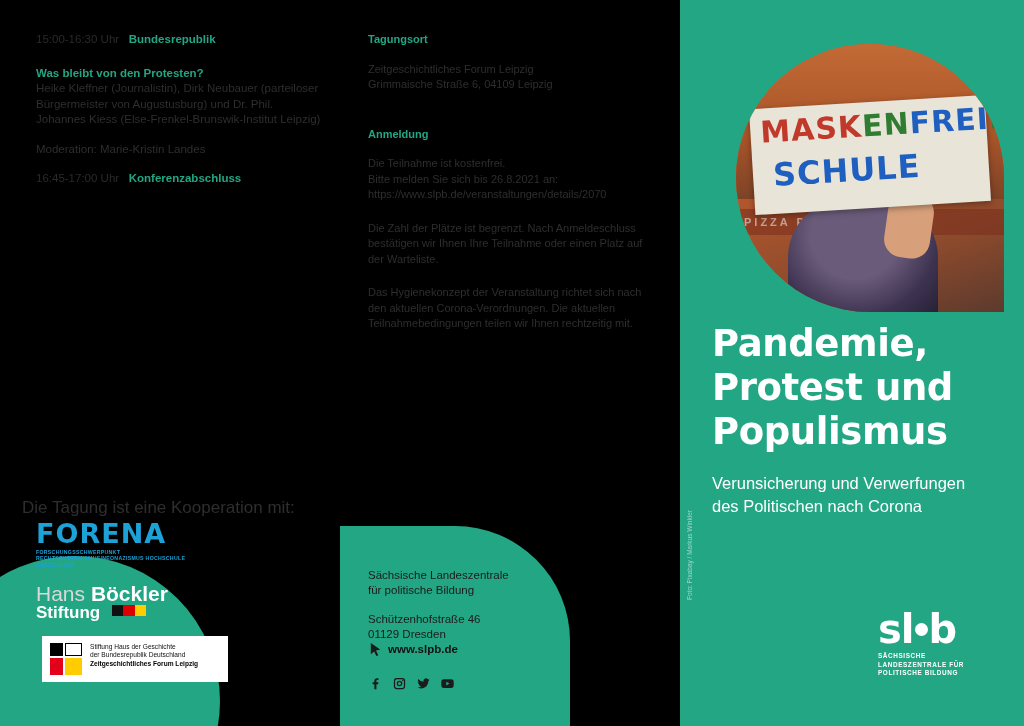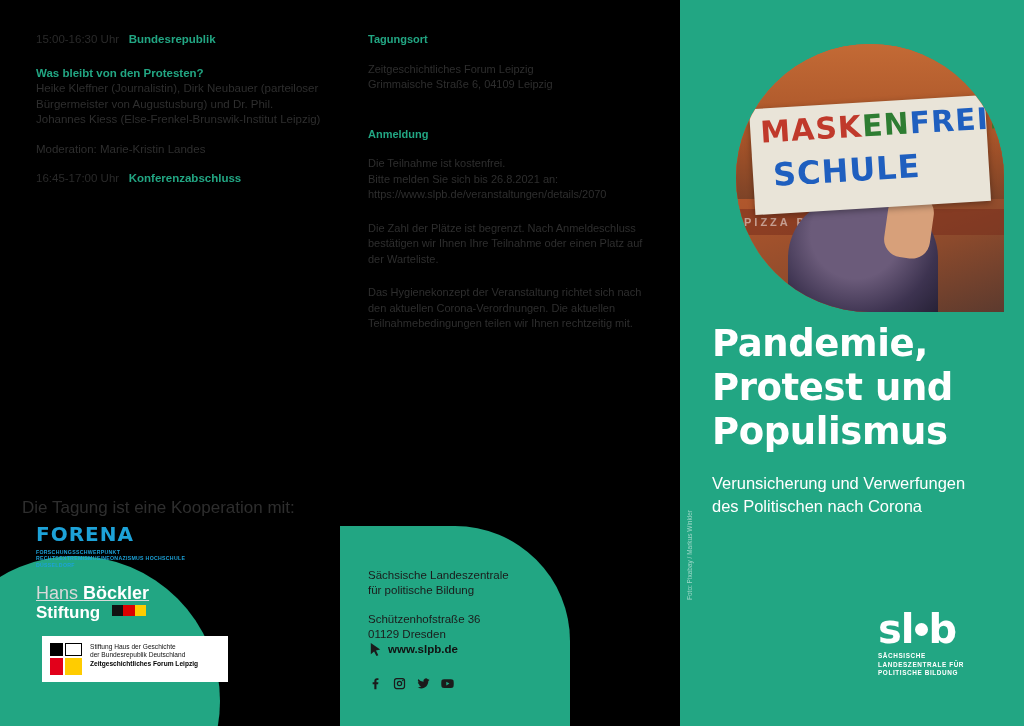--- a/index.html
+++ b/index.html
@@ -92,41 +92,41 @@
   .logo-forena {
     position: absolute;
     left: 36px;
     top: 520px;
     width: 150px;
     color: #1da2d8;
   }
   .forena-word {
     font-family: "DejaVu Sans", sans-serif;
     font-weight: bold;
-    font-size: 20px;
+    font-size: 27px;
     letter-spacing: 1px;
     line-height: 28px;
     color: #1da2d8;
   }
   .forena-sub {
     font-size: 5.2px;
     line-height: 6.4px;
     letter-spacing: .3px;
     font-weight: bold;
     color: #1da2d8;
     margin-top: 1px;
   }
   .logo-hbs {
     position: absolute;
     left: 36px;
     top: 584px;
     width: 200px;
     color: #d9d9d9;
   }
-  .hbs-line1 { font-size: 18px; line-height: 19px; text-decoration: underline; }
+  .hbs-line1 { font-size: 21px; line-height: 19px; }
   .hbs-line1 b { color: #ffffff; }
   .hbs-line2 { font-size: 17px; line-height: 19px; font-weight: bold; color: #ffffff; display:inline-block; }
   .flag {
     display: inline-block;
     width: 34px; height: 11px;
     vertical-align: 2px;
     margin-left: 7px;
     background: linear-gradient(to right, #111 0 33.3%, #d00 33.3% 66.6%, #fc0 66.6% 100%);
   }
   .logo-zfl {
@@ -410,21 +410,21 @@
     <div>https://www.slpb.de/veranstaltungen/details/2070</div>
 
     <div style="margin-top:18px;">Die Zahl der Plätze ist begrenzt. Nach Anmeldeschluss bestätigen wir Ihnen Ihre Teilnahme oder einen Platz auf der Warteliste.</div>
     <div style="margin-top:18px;">Das Hygienekonzept der Veranstaltung richtet sich nach den aktuellen Corona-Verordnungen. Die aktuellen Teilnahmebedingungen teilen wir Ihnen rechtzeitig mit.</div>
   </div>
 
   <div class="address-block">
     <div>Sächsische Landeszentrale</div>
     <div>für politische Bildung</div>
     <div style="height:14px;"></div>
-    <div>Schützenhofstraße 36</div>
+    <div>Schützenhofstraße 46</div>
     <div>01129 Dresden</div>
     <div class="addr-row-link">
       <svg class="soc" viewBox="0 0 16 16">
         <path d="M3 1 L13 8 L8.5 9 L11 14 L9 15 L6.5 10 L3 13 Z" fill="#1b1b1b"></path>
       </svg>
       <span class="addr-link">www.slpb.de</span>
     </div>
   </div>
 
   <div class="social">

